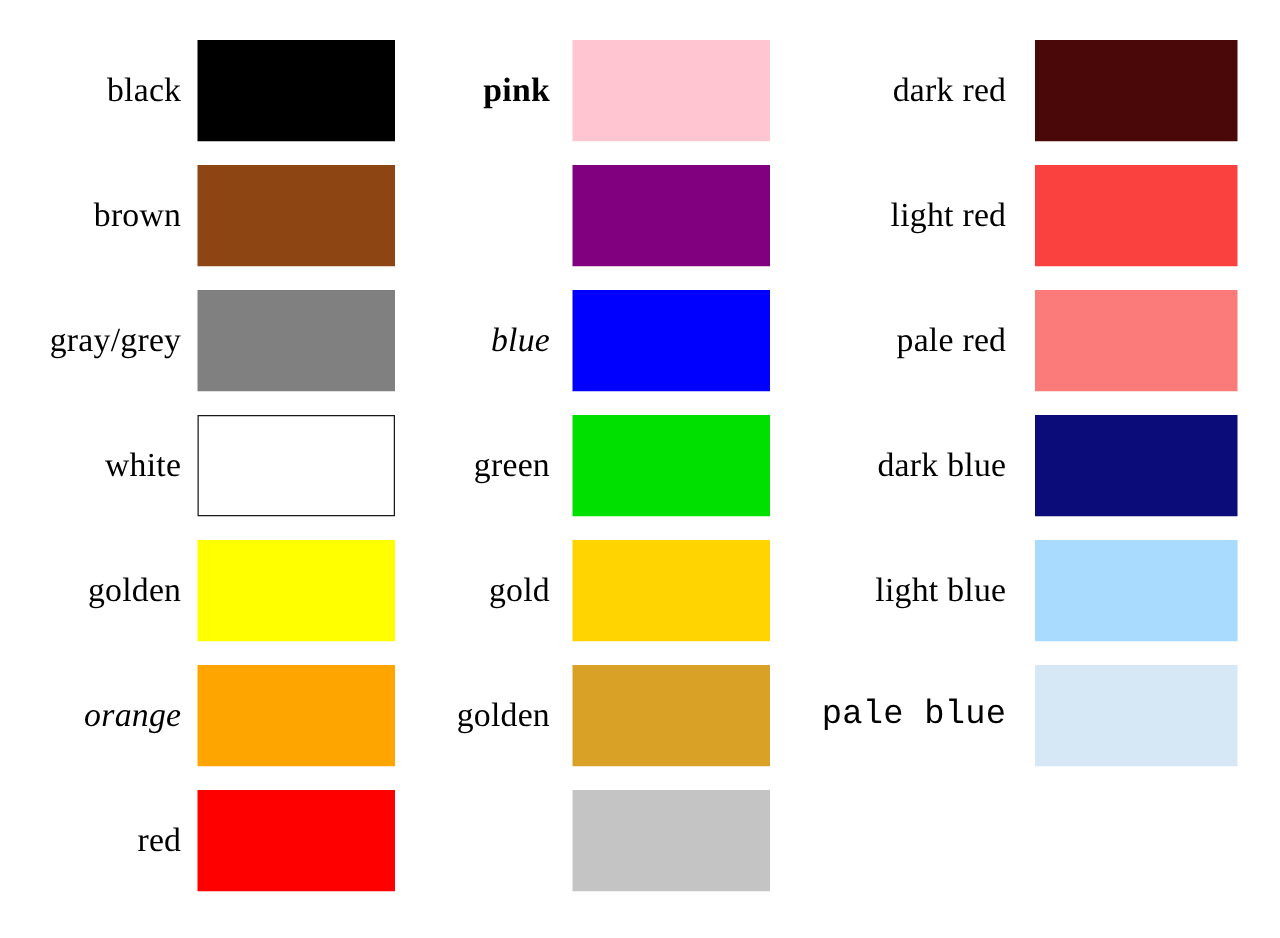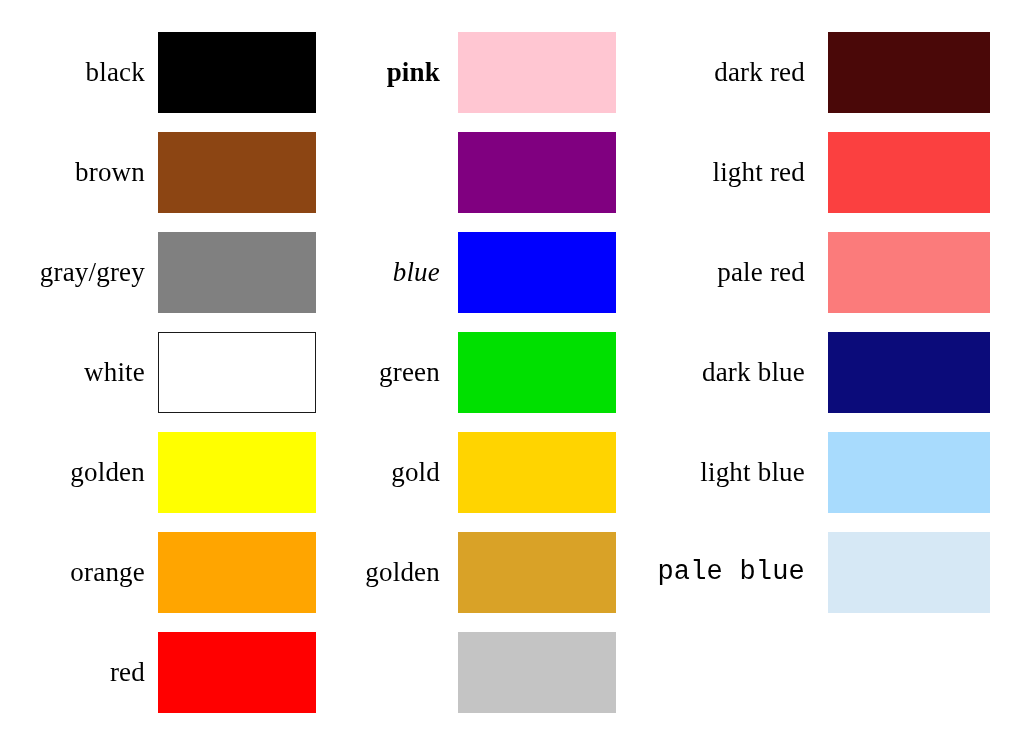--- a/index.html
+++ b/index.html
@@ -88,21 +88,21 @@
         <div class="swatch-box" style="background-color: rgb(128, 128, 128);"></div>
       </div>
       <div class="color-row" style="top: 332px;">
         <span class="swatch-label">white</span>
         <div class="swatch-box bordered" style="background-color: rgb(255, 255, 255);"></div>
       </div>
       <div class="color-row" style="top: 432px;">
         <span class="swatch-label">golden</span>
         <div class="swatch-box" style="background-color: rgb(255, 255, 0);"></div>
       </div>
-      <div class="color-row" style="top: 532px;">
+      <div class="color-row" style="top: 532px; font-style: italic;">
         <span class="swatch-label">orange</span>
         <div class="swatch-box" style="background-color: rgb(255, 165, 0);"></div>
       </div>
       <div class="color-row" style="top: 632px;">
         <span class="swatch-label">red</span>
         <div class="swatch-box" style="background-color: rgb(255, 0, 0);"></div>
       </div>
     </div>
     <div class="color-column col-1">
       <div class="color-row" style="top: 32px; font-weight: bold;">

